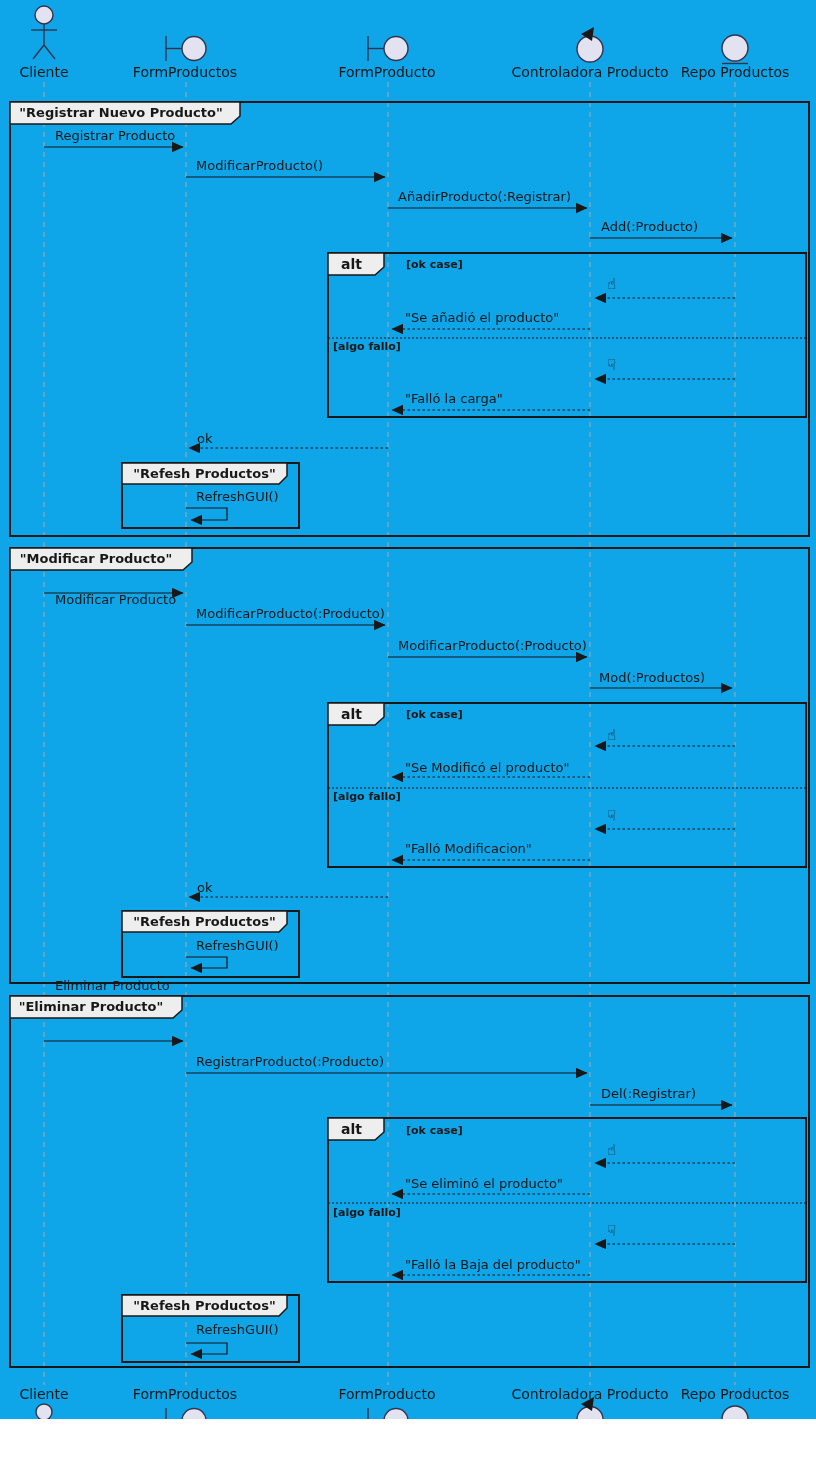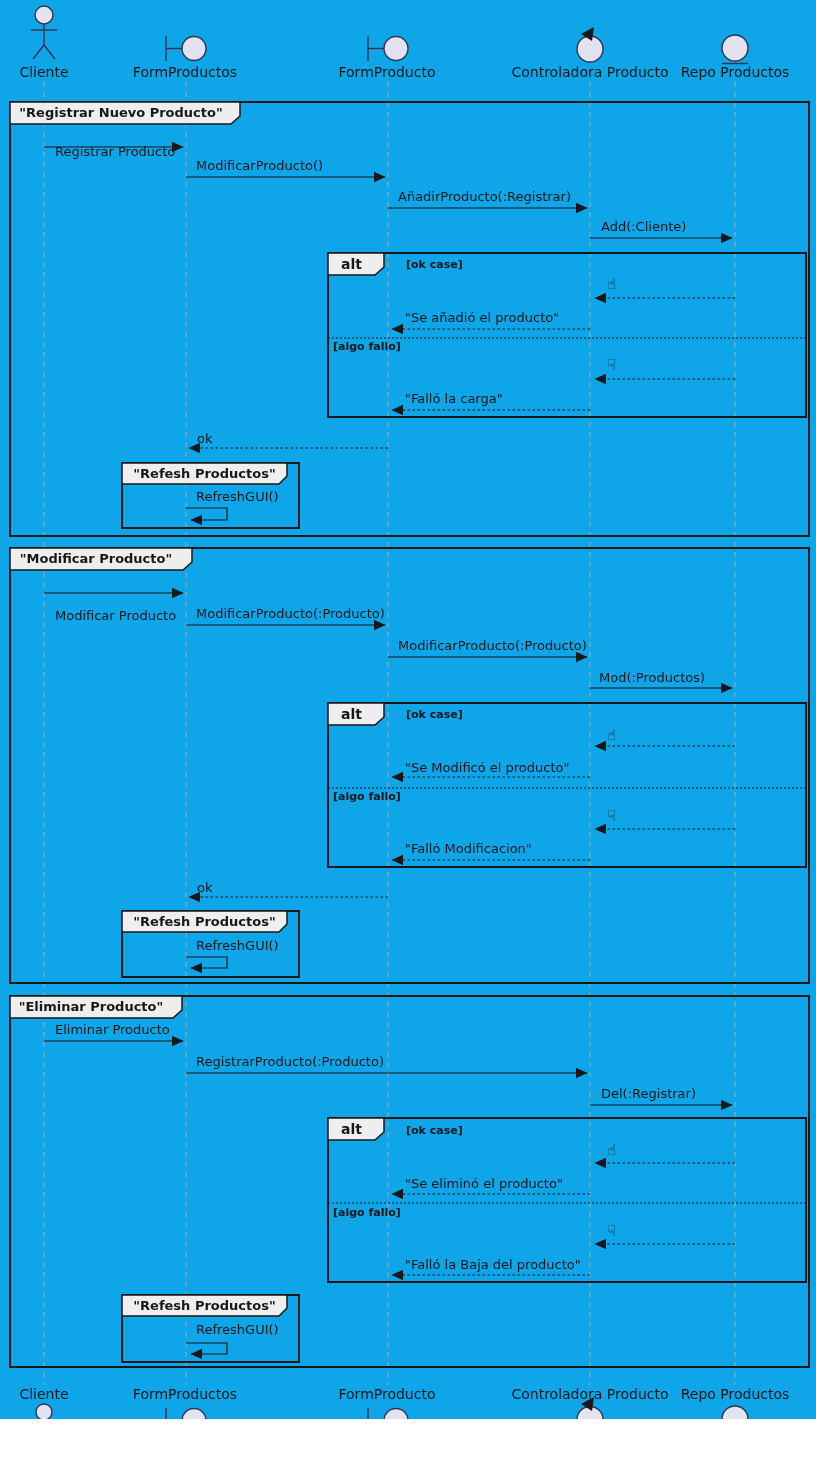--- a/index.html
+++ b/index.html
@@ -159,53 +159,53 @@
     </g>
   </svg>
 
   <div class="t f14 c" style="left:-31px;top:64px;width:150px">Cliente</div>
   <div class="t f14 c" style="left:110px;top:64px;width:150px">FormProductos</div>
   <div class="t f14 c" style="left:312px;top:64px;width:150px">FormProducto</div>
   <div class="t f14 c" style="left:508px;top:64px;width:164px">Controladora Producto</div>
   <div class="t f14 c" style="left:660px;top:64px;width:150px">Repo Productos</div>
 
   <div class="t b c" style="left:14px;top:105px;width:214px">"Registrar Nuevo Producto"</div>
-  <div class="t" style="left:55px;top:144px">Registrar Producto</div>
+  <div class="t" style="left:55px;top:128px">Registrar Producto</div>
   <div class="t" style="left:196px;top:158px">ModificarProducto()</div>
   <div class="t" style="left:398px;top:189px">AñadirProducto(:Registrar)</div>
-  <div class="t" style="left:601px;top:219px">Add(:Cliente)</div>
+  <div class="t" style="left:601px;top:219px">Add(:Producto)</div>
   <div class="t b f14" style="left:341px;top:256px">alt</div>
   <div class="t b f11" style="left:406px;top:258px">[ok case]</div>
   <div class="t f15" style="left:607px;top:276px">☝</div>
   <div class="t" style="left:405px;top:310px">"Se añadió el producto"</div>
   <div class="t b f11" style="left:333px;top:340px">[algo fallo]</div>
   <div class="t f15" style="left:607px;top:357px">☟</div>
   <div class="t" style="left:405px;top:391px">"Falló la carga"</div>
   <div class="t" style="left:197px;top:431px">ok</div>
   <div class="t b c" style="left:127px;top:466px;width:155px">"Refesh Productos"</div>
   <div class="t" style="left:196px;top:489px">RefreshGUI()</div>
 
   <div class="t b c" style="left:14px;top:551px;width:164px">"Modificar Producto"</div>
-  <div class="t" style="left:55px;top:608px">Modificar Producto</div>
+  <div class="t" style="left:55px;top:592px">Modificar Producto</div>
   <div class="t" style="left:196px;top:606px">ModificarProducto(:Producto)</div>
   <div class="t" style="left:398px;top:638px">ModificarProducto(:Producto)</div>
   <div class="t" style="left:599px;top:670px">Mod(:Productos)</div>
   <div class="t b f14" style="left:341px;top:706px">alt</div>
   <div class="t b f11" style="left:406px;top:708px">[ok case]</div>
   <div class="t f15" style="left:607px;top:727px">☝</div>
   <div class="t" style="left:405px;top:760px">"Se Modificó el producto"</div>
   <div class="t b f11" style="left:333px;top:790px">[algo fallo]</div>
   <div class="t f15" style="left:607px;top:808px">☟</div>
   <div class="t" style="left:405px;top:841px">"Falló Modificacion"</div>
   <div class="t" style="left:197px;top:880px">ok</div>
   <div class="t b c" style="left:127px;top:914px;width:155px">"Refesh Productos"</div>
   <div class="t" style="left:196px;top:938px">RefreshGUI()</div>
 
   <div class="t b c" style="left:14px;top:999px;width:154px">"Eliminar Producto"</div>
-  <div class="t" style="left:55px;top:1022px">Eliminar Producto</div>
+  <div class="t" style="left:55px;top:978px">Eliminar Producto</div>
   <div class="t" style="left:196px;top:1054px">RegistrarProducto(:Producto)</div>
   <div class="t" style="left:601px;top:1086px">Del(:Registrar)</div>
   <div class="t b f14" style="left:341px;top:1121px">alt</div>
   <div class="t b f11" style="left:406px;top:1124px">[ok case]</div>
   <div class="t f15" style="left:607px;top:1142px">☝</div>
   <div class="t" style="left:405px;top:1176px">"Se eliminó el producto"</div>
   <div class="t b f11" style="left:333px;top:1206px">[algo fallo]</div>
   <div class="t f15" style="left:607px;top:1223px">☟</div>
   <div class="t" style="left:405px;top:1257px">"Falló la Baja del producto"</div>
   <div class="t b c" style="left:127px;top:1298px;width:155px">"Refesh Productos"</div>

